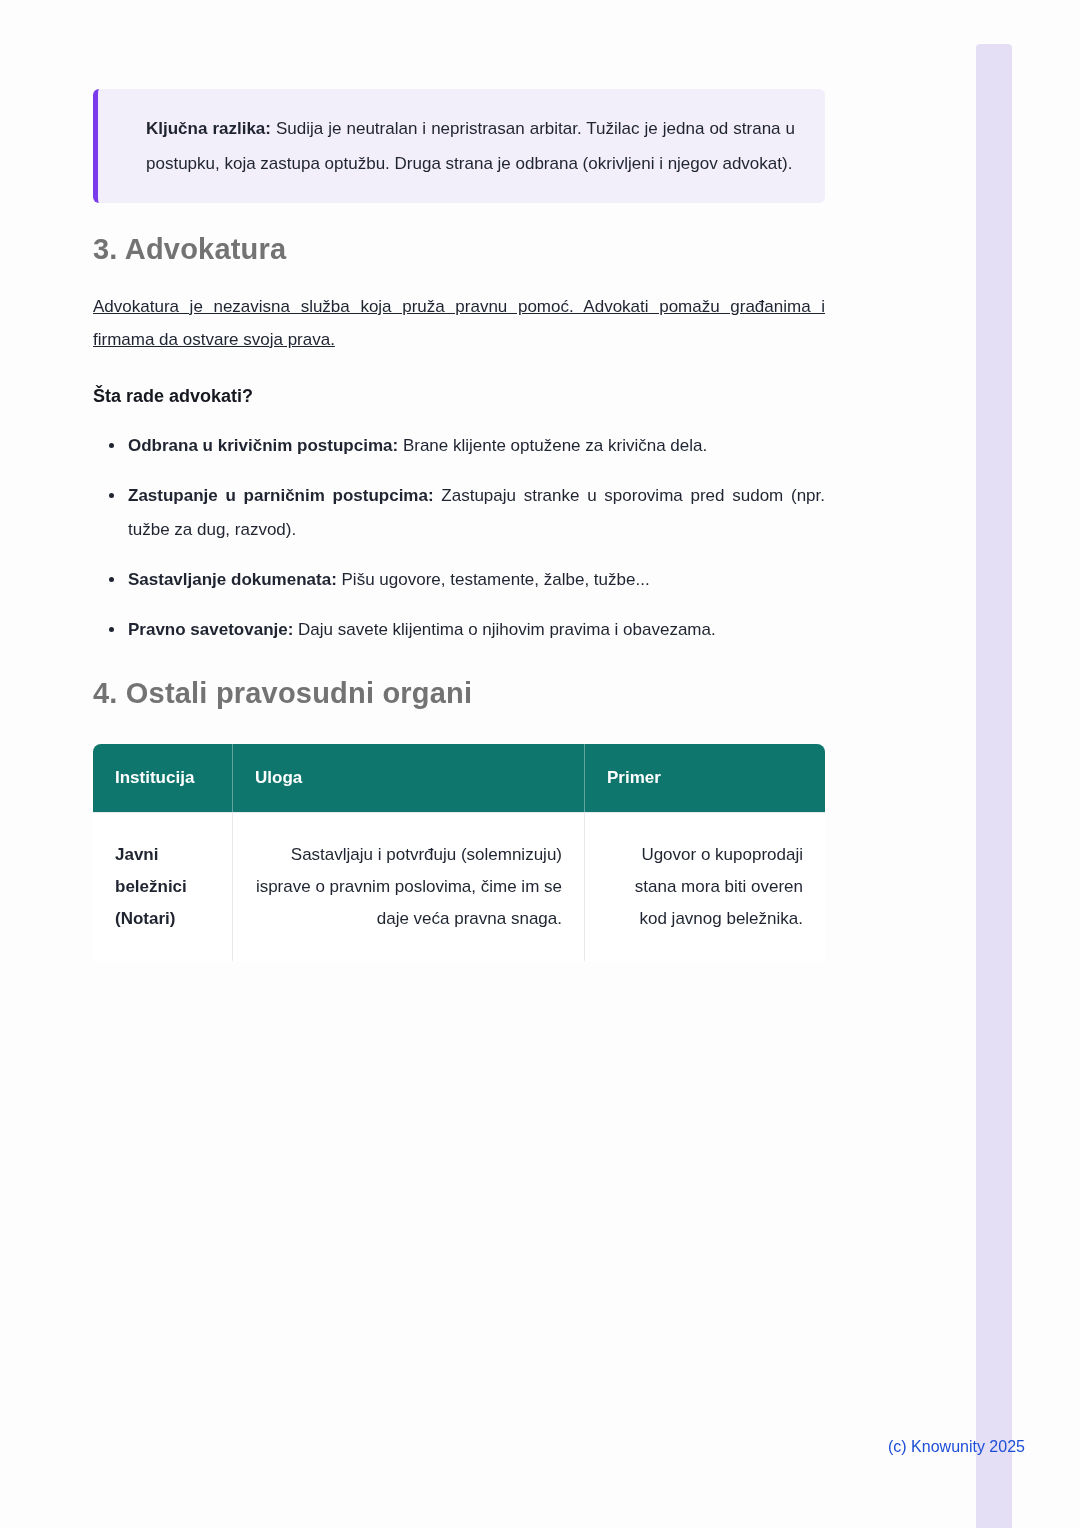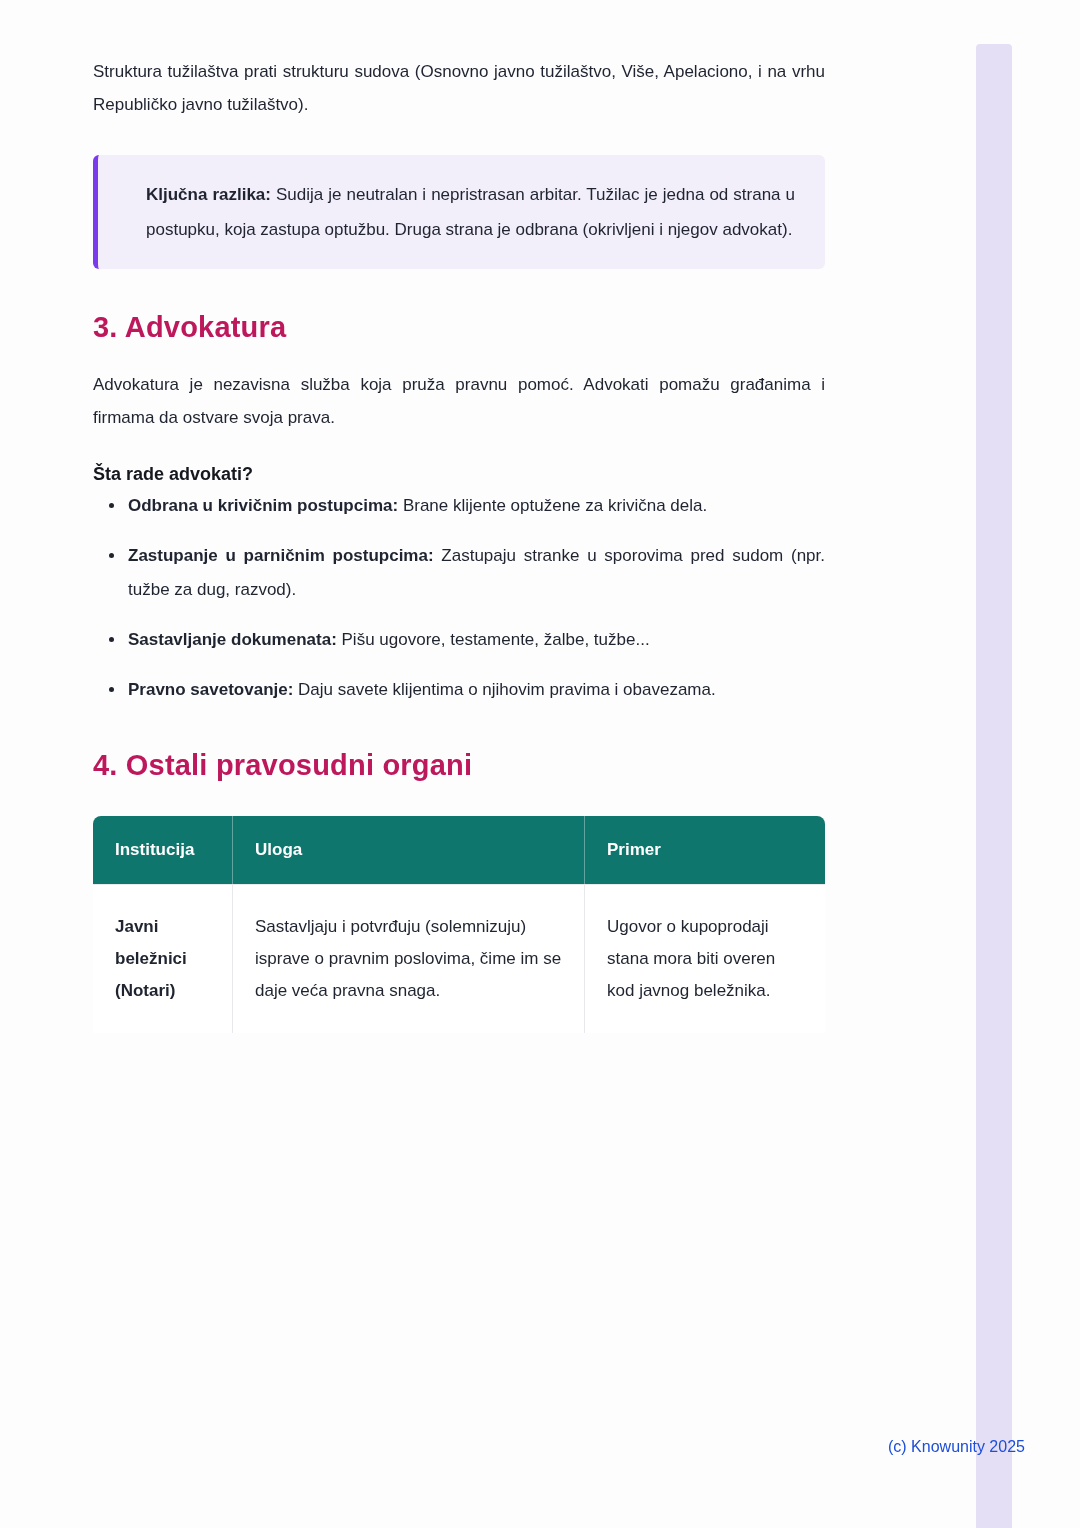--- a/index.html
+++ b/index.html
@@ -42,35 +42,35 @@
     background: #f2eefa;
     border-left: 5px solid #7c3aed;
     border-radius: 6px;
     padding: 22px 30px 22px 48px;
     font-size: 17px;
     line-height: 35px;
     text-align: justify;
   }
   .callout b { font-weight: 700; }
   h2.section-heading {
-    margin-top: 42px;
+    margin-top: 30px;
     font-size: 29px;
     font-weight: 700;
-    color: #be185d;
+    color: #737373;
     letter-spacing: 0.2px;
   }
   .sub-heading {
     margin-top: 30px;
     font-size: 18px;
     font-weight: 700;
     color: #15181f;
   }
-  .section-intro { margin-top: 24px; }
+  .section-intro { margin-top: 24px; text-decoration: underline; }
   ul.bullet-list {
-    margin-top: 4px;
+    margin-top: 22px;
     list-style: disc outside;
     padding-left: 33px;
   }
   ul.bullet-list li {
     font-size: 17px;
     line-height: 34px;
     margin-bottom: 16px;
     text-align: justify;
     padding-left: 2px;
   }
@@ -98,21 +98,21 @@
     font-size: 17px;
   }
   table.org-table th + th { border-left: 1px solid rgba(255,255,255,0.35); }
   table.org-table td {
     vertical-align: middle;
     padding: 26px 22px;
     line-height: 32px;
     background: #ffffff;
     border-top: 1px solid #e9e9ee;
   }
-  table.org-table td + td { border-left: 1px solid #e7e7ec; }
+  table.org-table td + td { border-left: 1px solid #e7e7ec; text-align: right; }
   table.org-table tr.alt td { background: #f3f3f6; }
   table.org-table td.inst { font-weight: 700; }
   .col-inst { width: 139px; }
   .col-role { width: 352px; }
   .col-ex  { width: 241px; }
   .watermark {
     position: absolute;
     left: 888px;
     top: 1438px;
     font-size: 16px;
@@ -122,21 +122,20 @@
 </style>
 </head>
 <body>
 
 <div class="page">
 
   <div class="edge-strip"></div>
 
   <div class="content">
 
-    <p class="body-text">Struktura tužilaštva prati strukturu sudova (Osnovno javno tužilaštvo, Više, Apelaciono, i na vrhu Republičko javno tužilaštvo).</p>
 
     <div class="callout">
       <b>Ključna razlika:</b><span> Sudija je neutralan i nepristrasan arbitar. Tužilac je jedna od strana u postupku, koja zastupa optužbu. Druga strana je odbrana (okrivljeni i njegov advokat).</span>
     </div>
 
     <h2 class="section-heading">3. Advokatura</h2>
 
     <p class="body-text section-intro">Advokatura je nezavisna služba koja pruža pravnu pomoć. Advokati pomažu građanima i firmama da ostvare svoja prava.</p>
 
     <div class="sub-heading">Šta rade advokati?</div>

